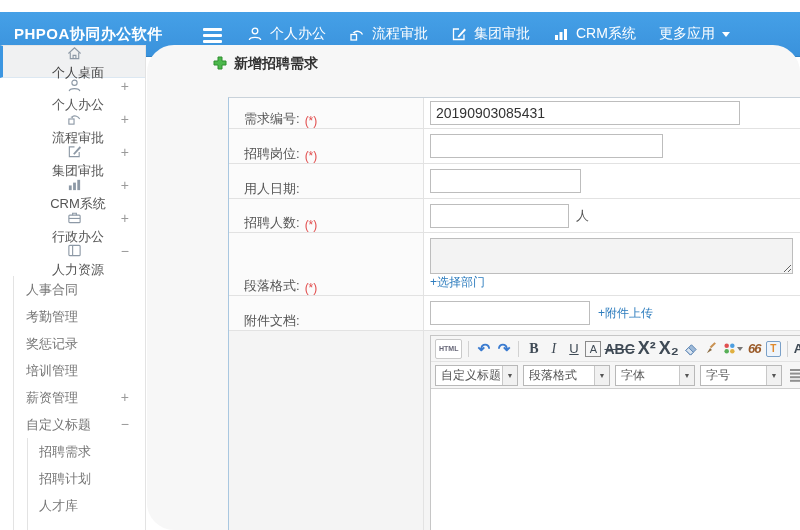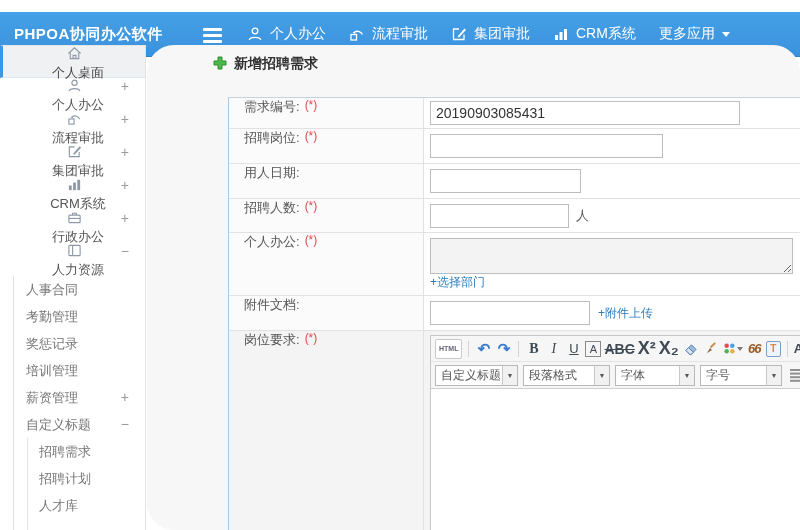--- a/index.html
+++ b/index.html
@@ -32,21 +32,21 @@
   
   .main { position:absolute; left:147px; top:45px; right:0; bottom:0; background:#f7f7f7;border-radius:27px; }
   .page-title { position:absolute; left:66px; top:10px; display:flex; align-items:center; gap:7px;
                 font-size:14px; font-weight:bold; color:#333; }
 
   .form-table { position:absolute; left:81px; top:52px; width:700px;
                 border:1px solid #c9d2da; border-left:1px solid #a9c7e0; background:#fff; }
   .frow { display:flex; border-bottom:1px solid #e2e2e2; background:#fff; }
   .frow.last { border-bottom:none; }
   .fl { width:195px; flex:none; border-right:1px solid #e2e2e2; padding-left:15px;
-        display:flex; align-items:flex-start; font-size:13px; color:#555; background:#fbfbfb; }
+        display:flex; align-items:flex-end; font-size:13px; color:#555; background:#fbfbfb; }
   .req { color:#e14c4c; margin-left:5px; font-size:12px; }
   .fv { flex:1; padding:4px 6px; display:flex; align-items:center; }
   .h1{height:31px}.h2{height:35px}.h3{height:35px}.h4{height:34px}.h5{height:63px}.h6{height:35px}
   .h7{height:320px}
   .frow input { border:1px solid #bdbdbd; height:24px; font-size:14px; padding:0 5px; color:#333; background:#fff; outline:none; }
   .w-code{width:310px}.w-pos{width:233px}.w-date{width:151px}.w-count{width:139px}.w-att{width:160px}
   .suffix { font-size:13px; color:#555; margin-left:7px; }
   .col { flex-direction:column; align-items:flex-start; justify-content:flex-start; padding-top:5px; }
   .frow textarea { width:363px; height:46px; background:#f3f3f3; border:1px solid #bdbdbd; resize:both; outline:none; }
   .blue-link { color:#2e7dbe; font-size:12px; text-decoration:none; cursor:pointer; margin-top:0; display:inline-block; }
@@ -264,21 +264,21 @@
         <span class="req">(*)</span>
       </div>
       <div class="fv">
         <input class="w-count" type="text" style="">
         <span class="suffix">人</span>
       </div>
     </div>
 
     <div class="frow h5">
       <div class="fl">
-        <span>个人办公:</span>
+        <span>段落格式:</span>
         <span class="req">(*)</span>
       </div>
       <div class="fv col">
         <textarea readonly="" style=""></textarea>
         <a class="blue-link">+选择部门</a>
       </div>
     </div>
 
     <div class="frow h6">
       <div class="fl">

